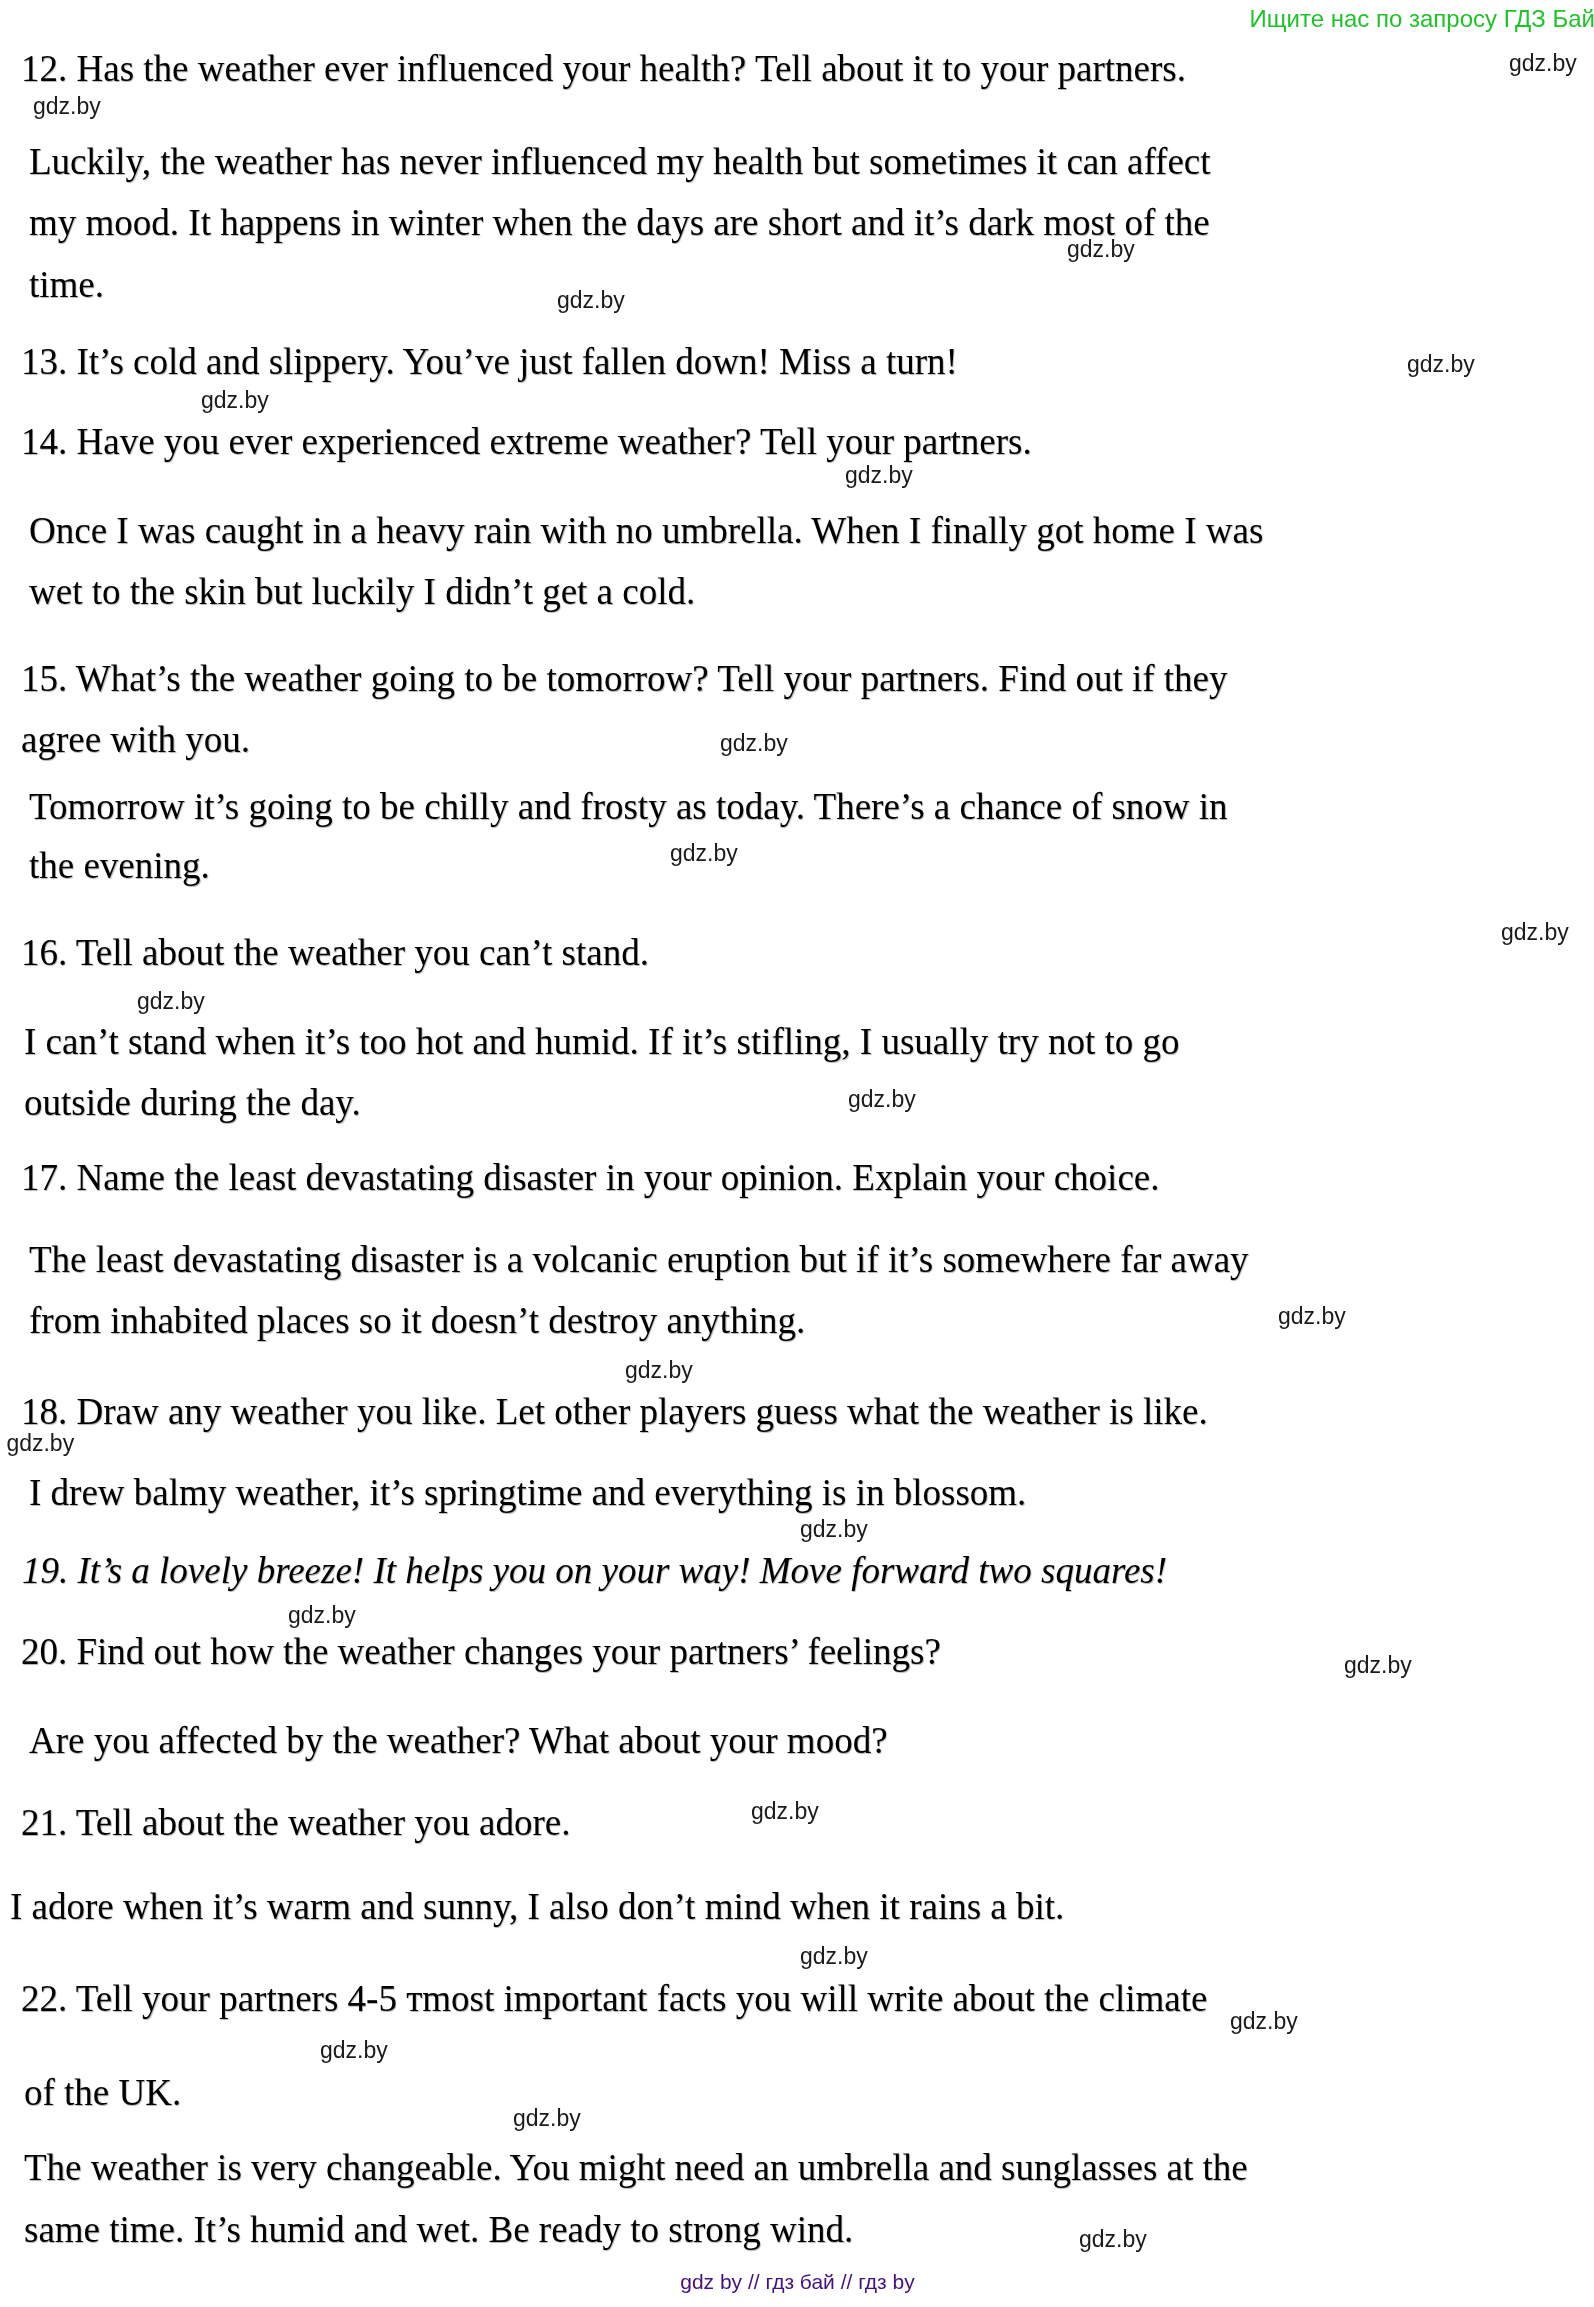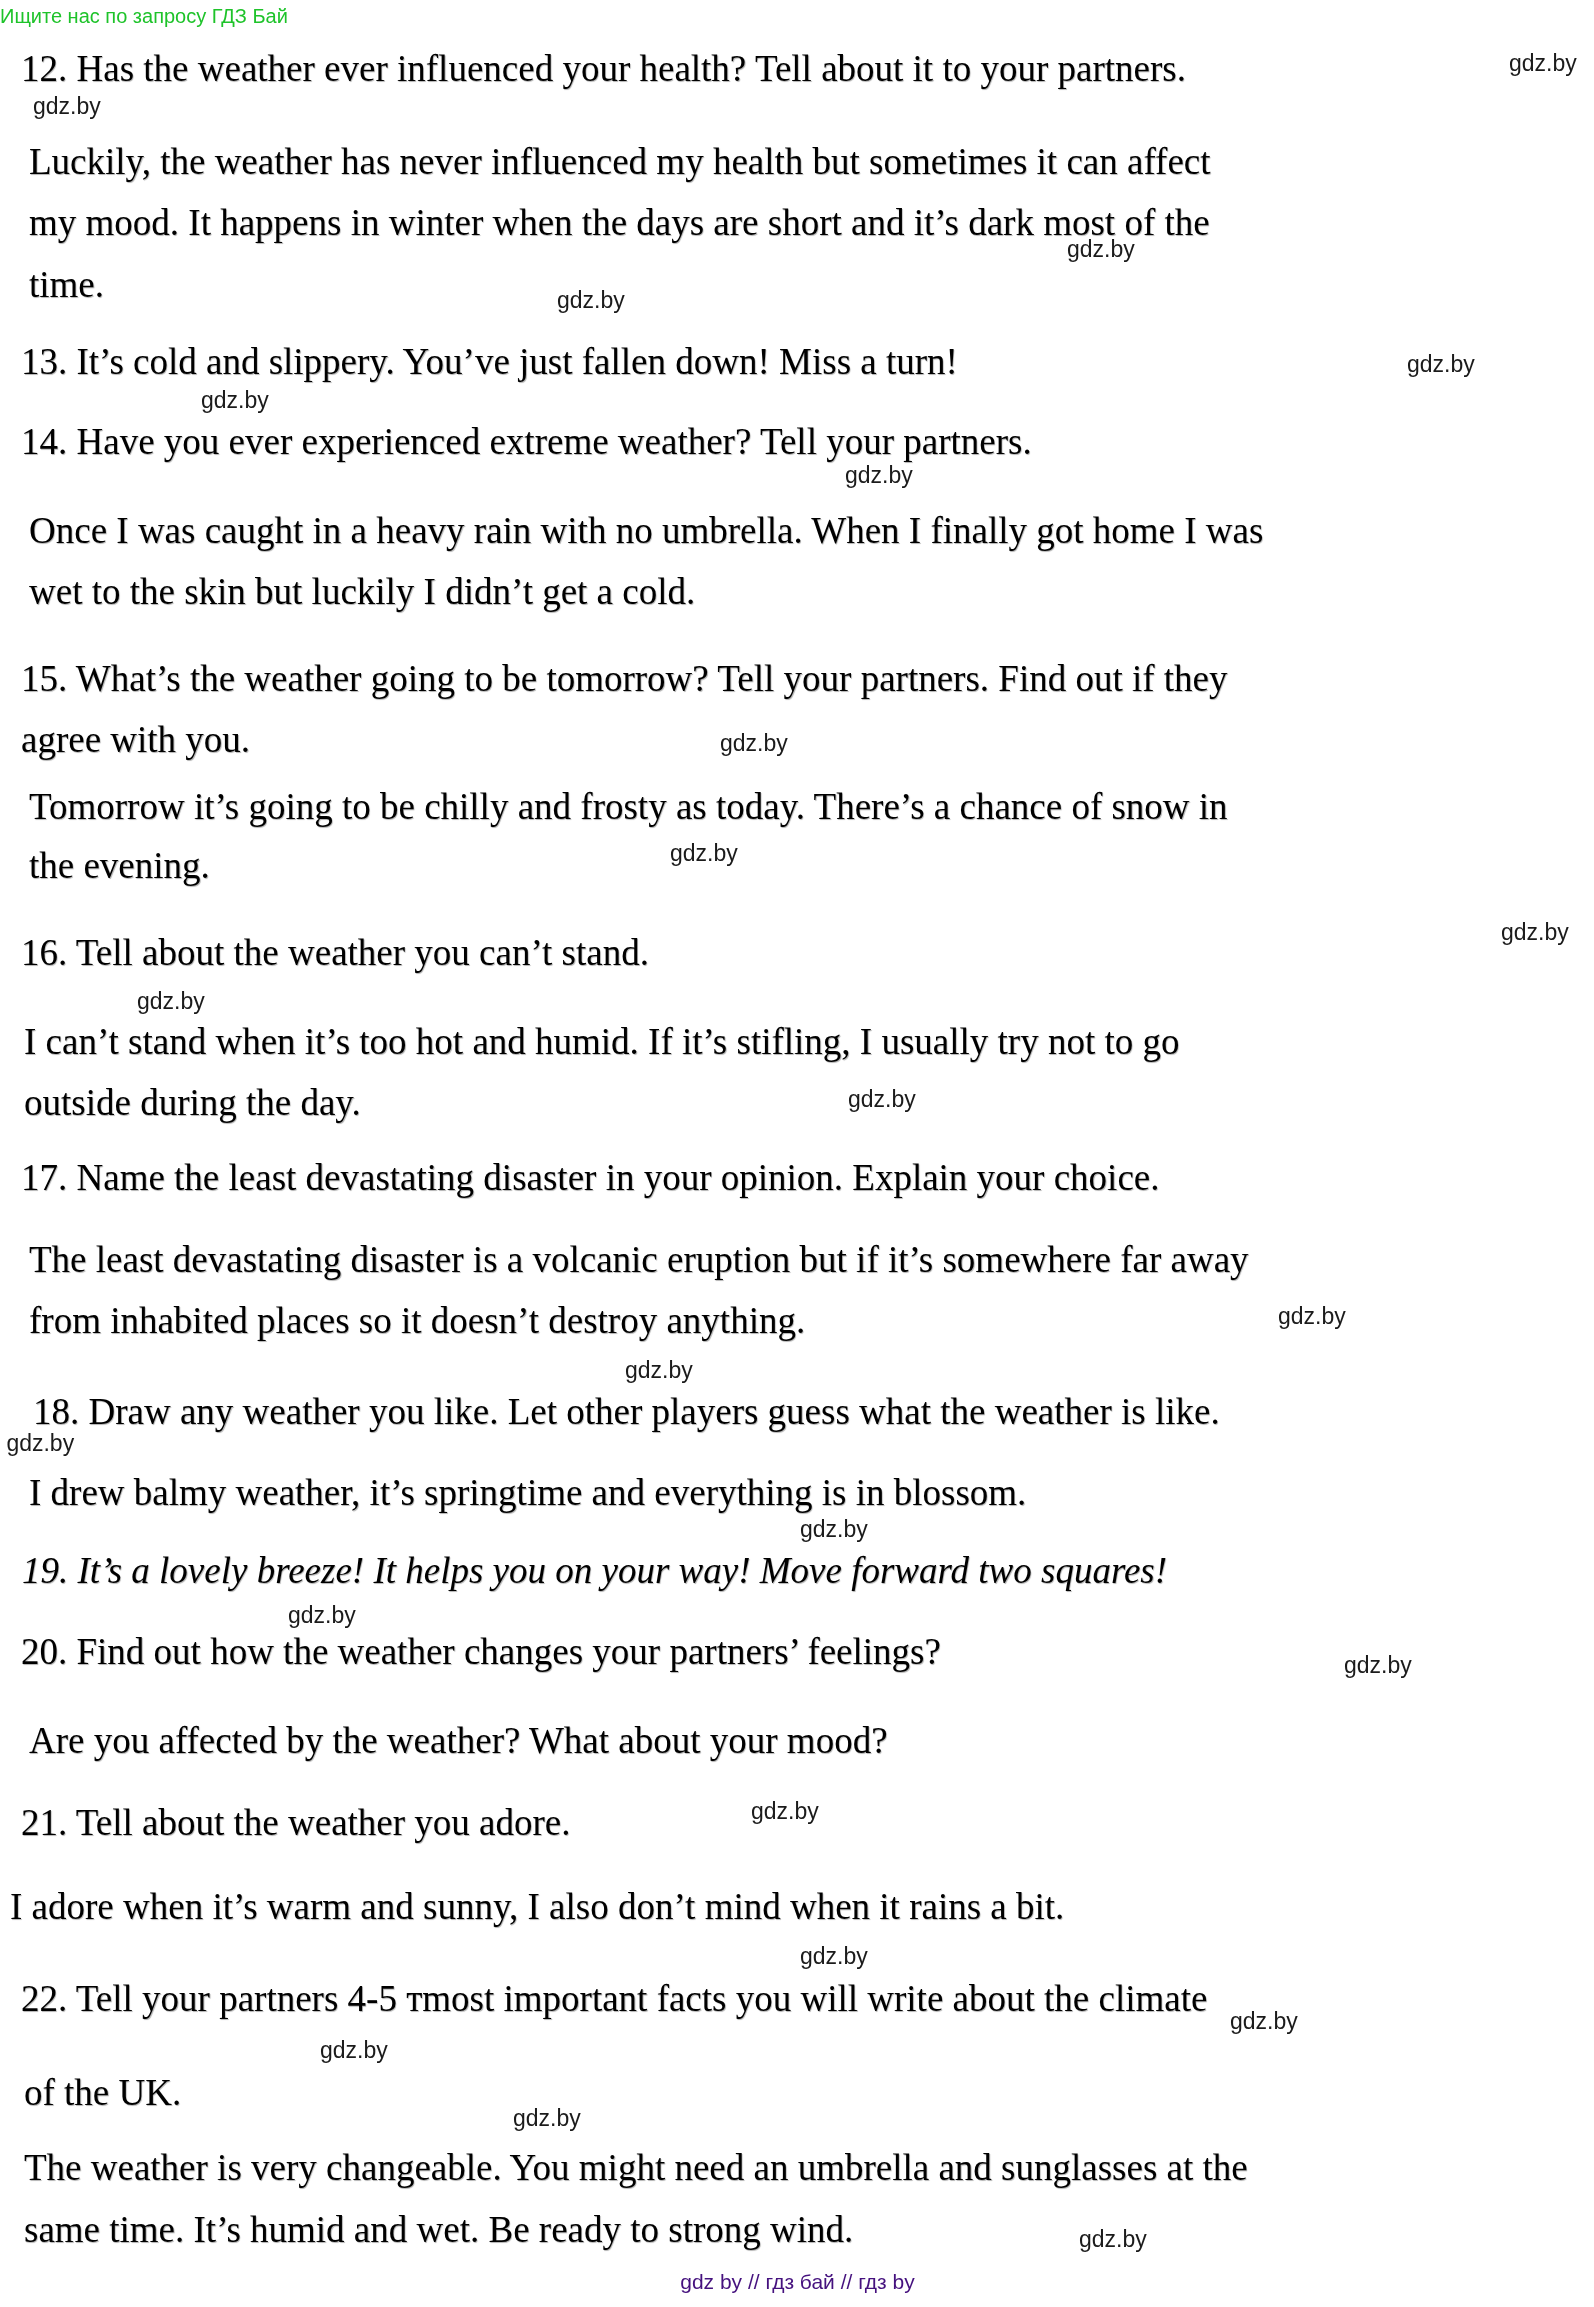--- a/index.html
+++ b/index.html
@@ -7,23 +7,23 @@
     position: relative;
     width: 1595px;
     height: 2307px;
     background: #ffffff;
     overflow: hidden;
     font-family: "Liberation Serif", "DejaVu Serif", serif;
   }
   .promo {
     position: absolute;
     top: 4.8px; left: 0; width: 100%;
-    text-align: left;
+    text-align: right;
     font-family: "Liberation Sans", "DejaVu Sans", sans-serif;
-    font-size: 20px;
+    font-size: 24px;
     color: #1ec32a;
     white-space: nowrap;
   }
   .ln {
     position: absolute;
     font-size: 37px;
     line-height: 40px;
     color: #000000;
     white-space: nowrap;
     text-shadow: 0.8px 0.8px 0.8px rgba(0,0,0,0.30);
@@ -89,21 +89,21 @@
   <div class="ln" style="left:24px; top:1083px;">outside during the day.</div>
   <span class="wm" style="left:848px; top:1087px;">gdz.by</span>
 
   <div class="ln" style="left:21px; top:1158px;">17. Name the least devastating disaster in your opinion. Explain your choice.</div>
 
   <div class="ln" style="left:29px; top:1240px;">The least devastating disaster is a volcanic eruption but if it’s somewhere far away</div>
   <div class="ln" style="left:29px; top:1301px;">from inhabited places so it doesn’t destroy anything.</div>
   <span class="wm" style="left:1278px; top:1304px;">gdz.by</span>
   <span class="wm" style="left:625px;  top:1358px;">gdz.by</span>
 
-  <div class="ln" style="left:21px; top:1392px;margin-left:12px;">18. Draw any weather you like. Let other players guess what the weather is like.</div>
+  <div class="ln" style="left:21px; top:1392px;">18. Draw any weather you like. Let other players guess what the weather is like.</div>
   <span class="wm" style="left:6.4px; top:1431px;">gdz.by</span>
 
   <div class="ln" style="left:29px; top:1473px;">I drew balmy weather, it’s springtime and everything is in blossom.</div>
   <span class="wm" style="left:800px; top:1517px;">gdz.by</span>
 
   <div class="ln" style="left:22px; top:1551px;font-style:italic;">19. It’s a lovely breeze! It helps you on your way! Move forward two squares!</div>
   <span class="wm" style="left:288px; top:1603px;">gdz.by</span>
 
   <div class="ln" style="left:21px; top:1632px;">20. Find out how the weather changes your partners’ feelings?</div>
   <span class="wm" style="left:1344px; top:1653px;">gdz.by</span>

